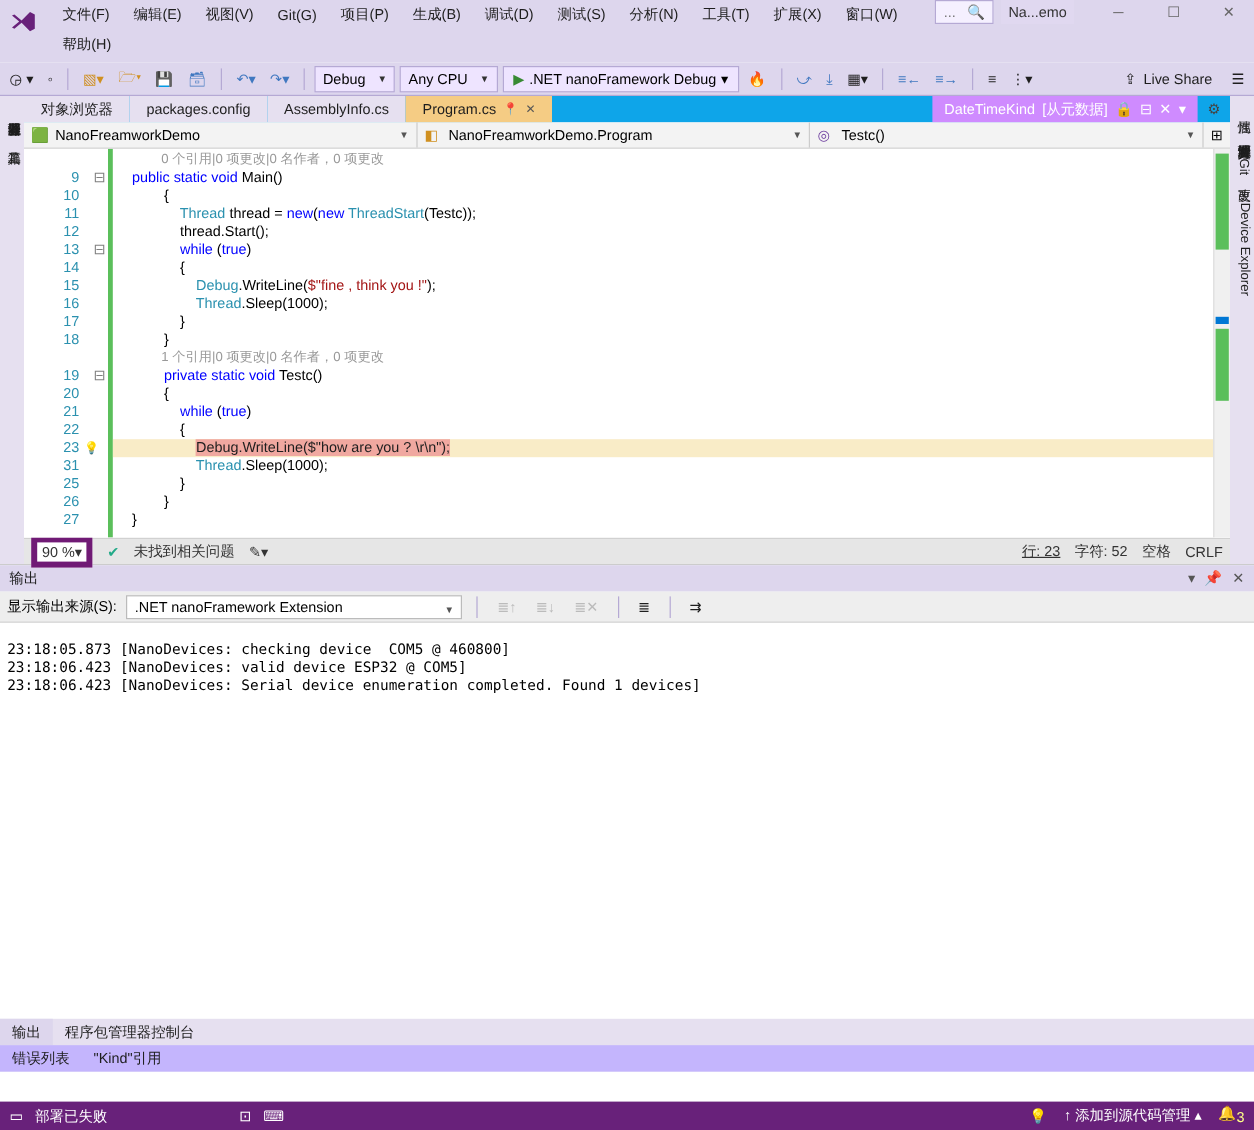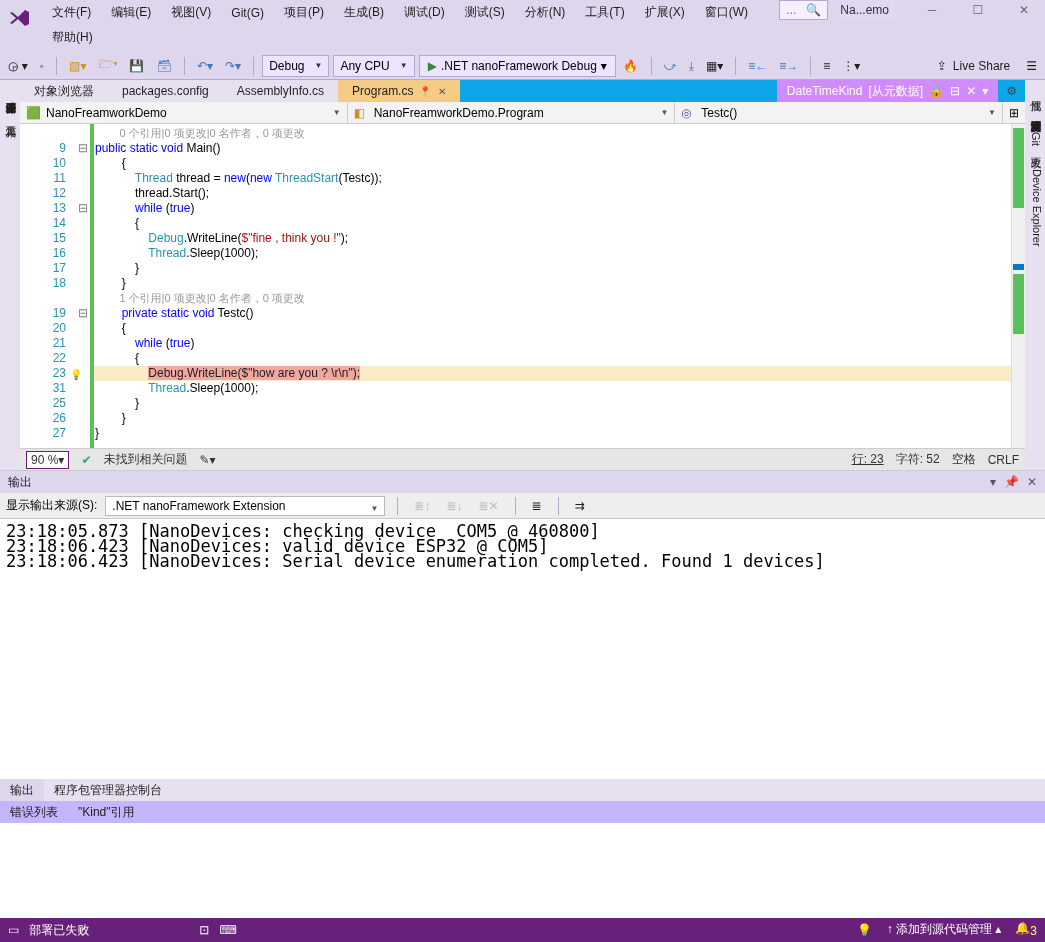--- a/index.html
+++ b/index.html
@@ -41,38 +41,38 @@
 .nav-combo .ico { width: 14px; height: 14px; display: inline-flex; }
 .nav-last { width: 22px; border: none; display:flex; align-items:center; justify-content:center; }
 .code-area { flex: 1; display: flex; background: #fff; position: relative; overflow: hidden; }
 .gutter { width: 56px; background: #fff; text-align: right; padding-right: 10px; color: #2b91af; font-family: Consolas, monospace; font-size: 12px; line-height: 15px; padding-top: 2px; }
 .gutter div { height: 15px; }
 .fold-col { width: 14px; background: #fff; font-family: Consolas, monospace; font-size: 10px; color: #808080; line-height: 15px; padding-top: 2px; }
 .fold-col div { height: 15px; text-align: center; }
 .bulb { position: absolute; left: -6px; top: 1px; font-size: 10px; color: #e0a800; }
 .change-bar { width: 4px; background: #5bbf5b; height: 100%; }
 .code-lines { flex: 1; font-family: Consolas, monospace; font-size: 12px; line-height: 15px; padding-top: 2px; white-space: pre; overflow-x:auto; }
-.code-lines .line { height: 15px; padding-left: 1px; }
+.code-lines .line { height: 15px; padding-left: 16px; }
 .codelens { color: #999; font-size: 11px; }
 .kw { color: #0000ff; }
 .type { color: #2b91af; }
 .str { color: #a31515; }
 .hl-line { background: #f9ecc7; }
 .sel-run { background: #f0a8a0; color: #1e1e1e; }
 .editor-status { height: 22px; background: #e6e6e6; display: flex; align-items: center; padding: 0 6px; font-size: 11px; color: #333; gap: 12px; border-top: 1px solid #ccc; }
-.editor-status .zoom { border: 1px solid #701a75; padding: 1px 4px; display: inline-flex; align-items: center; background: #fff; }
+.editor-status .zoom { border: 5px solid #701a75; padding: 1px 4px; display: inline-flex; align-items: center; background: #fff; }
 .editor-status .tick { color: #2a8; }
 .editor-status .sp { margin-left: auto; text-decoration: underline; }
 .output-panel { display: flex; flex-direction: column; border-top: 1px solid #ccc; }
 .panel-title { background: #ddd6ed; height: 22px; display: flex; align-items: center; padding: 0 8px; color: #1e1e1e; }
 .panel-title .controls { margin-left: auto; display: flex; gap: 8px; color: #555; }
 .output-toolbar { background: #eee; height: 26px; display: flex; align-items: center; padding: 0 6px; gap: 8px; border-bottom: 1px solid #ccc; }
 .output-combo { border: 1px solid #bbb; background: #fff; padding: 2px 6px; display: flex; align-items: flex-end; min-width: 280px; }
 .output-combo .caret { margin-left: auto; font-size: 8px; color: #555; }
-.output-body { font-family: Consolas, monospace; font-size: 17px; padding: 5px 6px; background: #fff; height: 260px; white-space: pre; overflow:auto; line-height: 15px; }
+.output-body { font-family: Consolas, monospace; font-size: 12px; padding: 15px 6px; background: #fff; height: 330px; white-space: pre; overflow:auto; line-height: 15px; }
 .bottom-tabs { background: #e6e0f0; height: 44px; display: flex; flex-direction: column; }
 .bottom-tabs-row { display: flex; height: 22px; align-items: stretch; }
 .bottom-tab { padding: 3px 10px; color: #1e1e1e; cursor: pointer; }
 .statusbar { background: #68217a; color: #fff; height: 24px; display: flex; align-items: center; padding: 0 8px; gap: 10px; font-size: 11px; margin-top:auto; }
 .statusbar .right { margin-left: auto; display: flex; align-items: center; gap: 14px; }
 .small-ico { font-size: 12px; }
 .overview-ruler { width: 14px; background: #f0f0f0; position: relative; border-left:1px solid #ddd;}
 .ov-mark { position: absolute; left: 1px; right: 1px; height: 4px; }
 .ov-green { background: #5bbf5b; }
 .ov-blue { background: #0078d4; }

